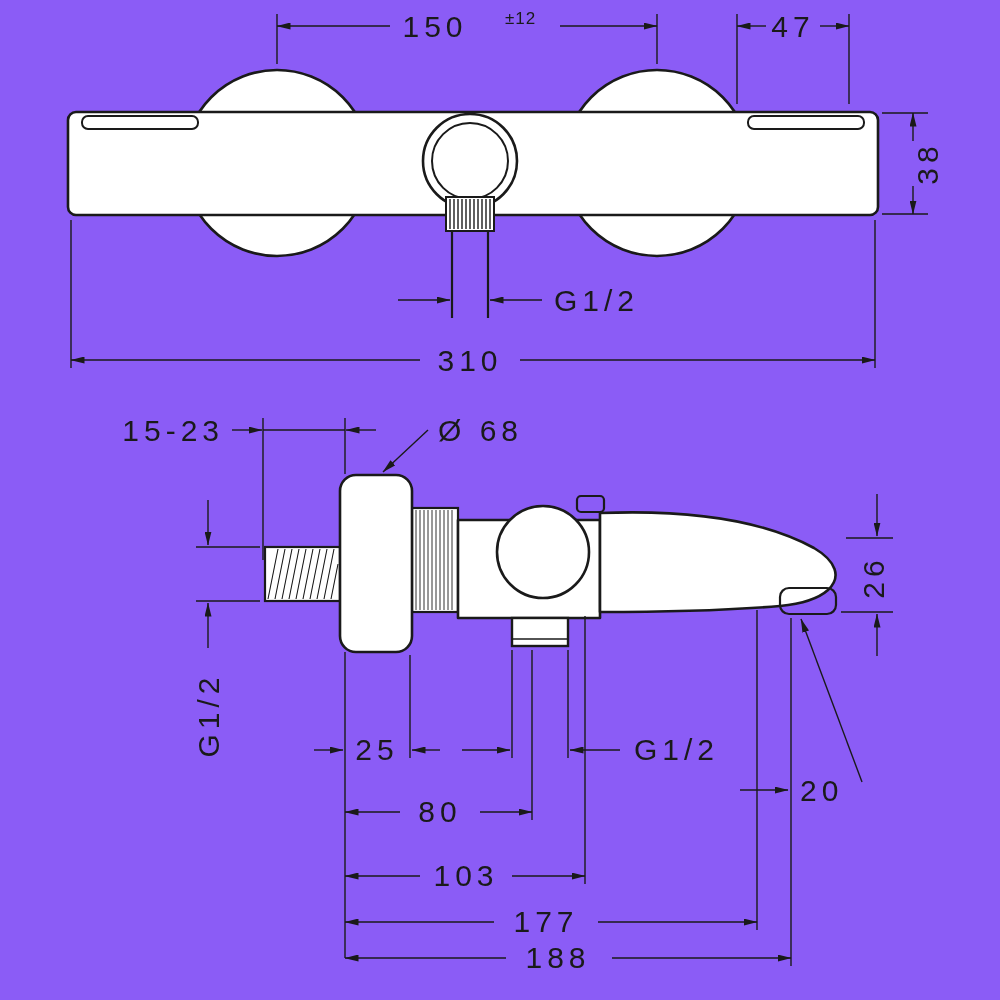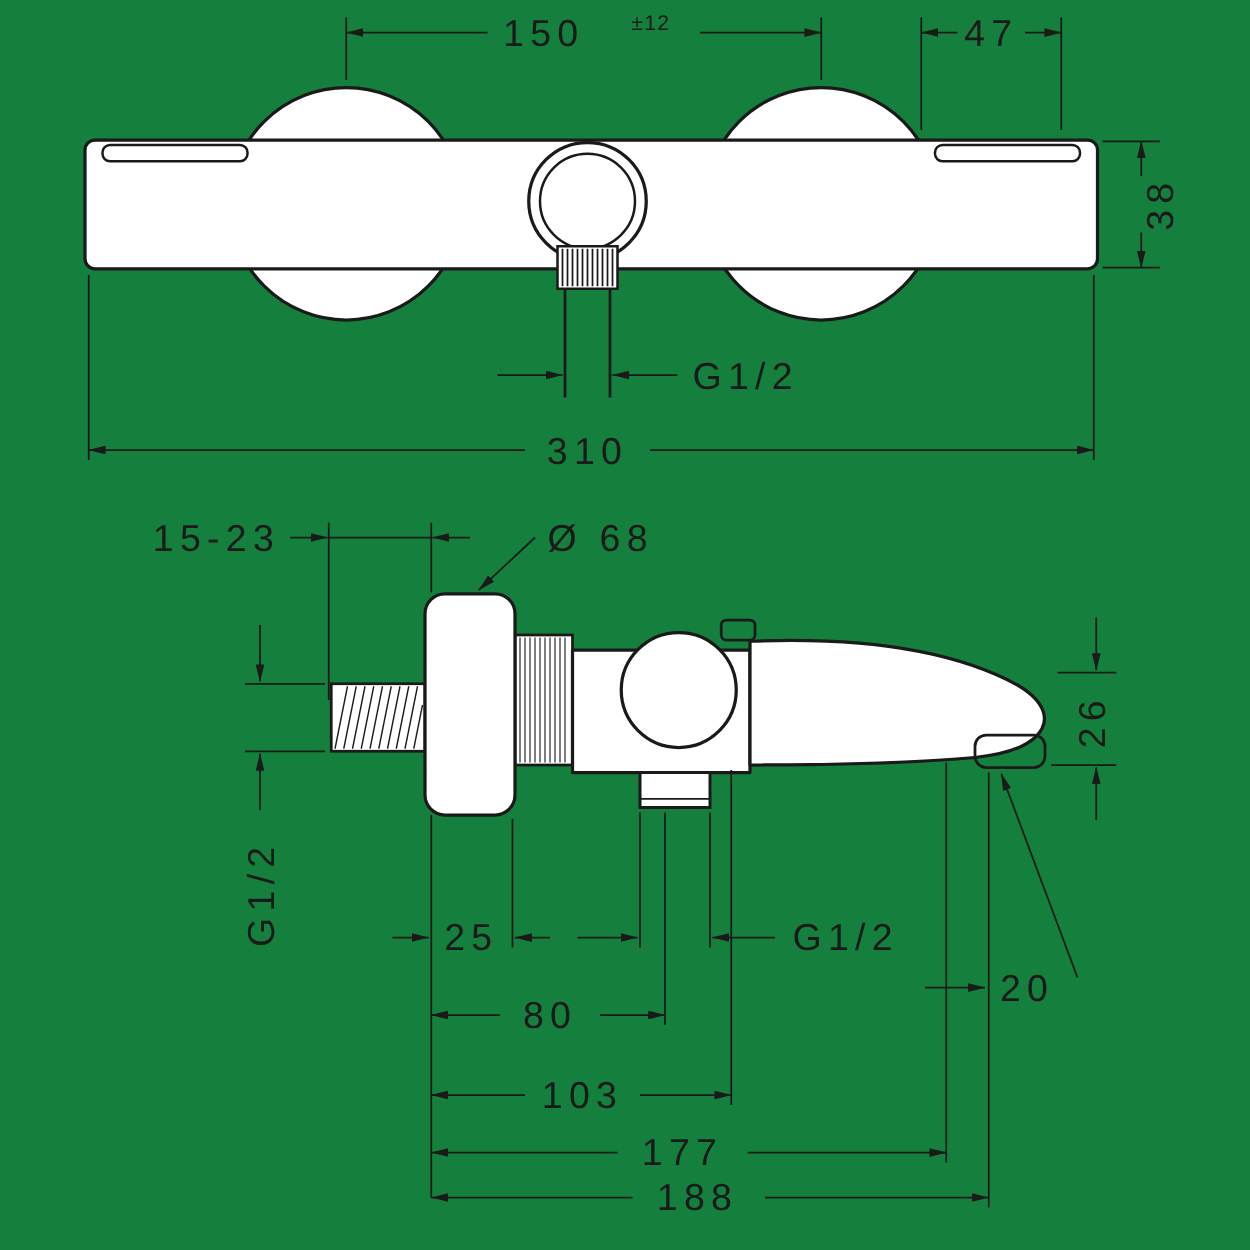--- a/index.html
+++ b/index.html
@@ -1,16 +1,16 @@
 <!DOCTYPE html>
 <html><head>
 <meta charset="utf-8">
 <style>
   html,body { margin:0; padding:0; background:#ffffff; }
-  .page { width:1000px; height:1000px; background:#15803d; position:relative; }
+  .page { width:1000px; height:1000px; background:#8b5cf6; position:relative; }
   svg { display:block; }
   .outline      { stroke:#1a1a1a; stroke-width:2.6; fill:#ffffff; stroke-linejoin:round; }
   .outline-nf   { stroke:#1a1a1a; stroke-width:2.2; fill:none; }
   .outline-thin { stroke:#1a1a1a; stroke-width:2;   fill:none; }
   .dim          { stroke:#1a1a1a; stroke-width:1.4; fill:none; }
   .dim-text  { font-family:"Liberation Sans", sans-serif; font-size:30px; letter-spacing:5px; fill:#1a1a1a; }
   .dim-text-sm { font-family:"Liberation Sans", sans-serif; font-size:17px; letter-spacing:1px; fill:#1a1a1a; }
 </style>
 </head>
 <body>

